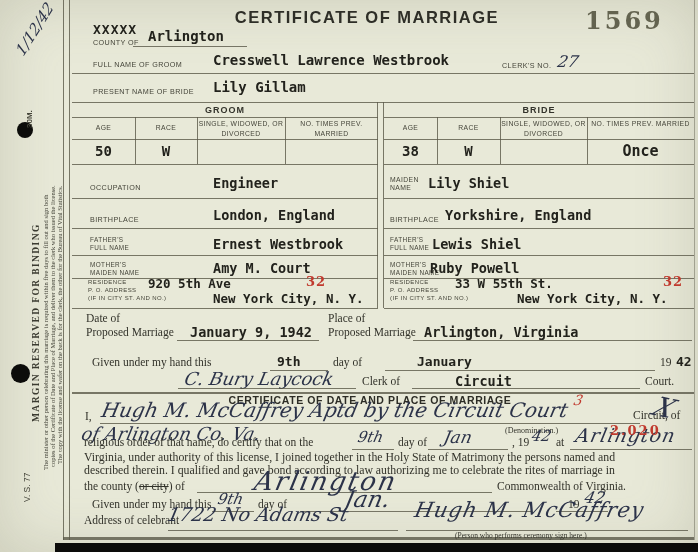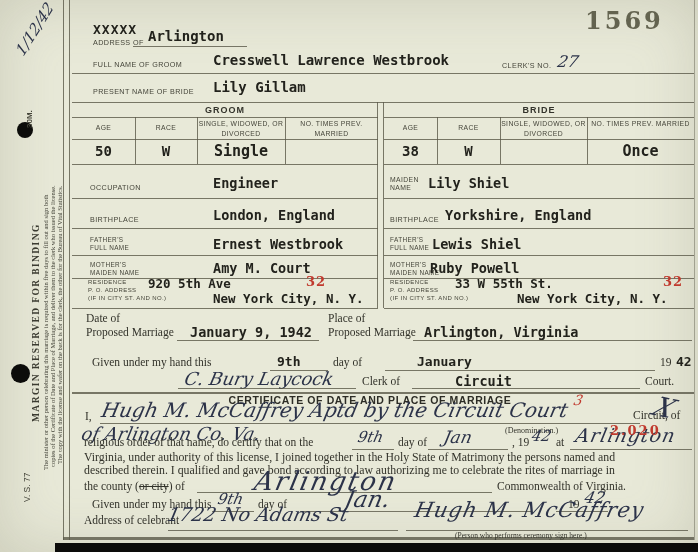--- a/index.html
+++ b/index.html
@@ -40,24 +40,25 @@
   <div class="vl" style="left:694px;top:0;height:540px;opacity:.45;"></div>
 
   <div class="abs hw" style="left:6px;top:20px;font-size:15px;transform:rotate(-58deg) skewX(-10deg);">1/12/42</div>
   <div class="vtext" style="left:25px;top:128px;font-size:8px;font-weight:700;color:#45453a;">30M.</div>
   <div class="vtext" style="left:31px;top:422px;font-family:'Liberation Serif',serif;font-weight:700;font-size:9.5px;letter-spacing:1.4px;color:#3b3b31;">MARGIN RESERVED FOR BINDING</div>
   <div class="vtext" style="left:42px;top:470px;font-family:'Liberation Serif',serif;font-size:6.5px;color:#3f3f34;">The minister or other person celebrating this marriage is required within five days to fill out and sign both</div>
   <div class="vtext" style="left:49px;top:467px;font-family:'Liberation Serif',serif;font-size:6.5px;color:#3f3f34;">copies of the Certificate of Date and Place of Marriage, and deliver them to the clerk who issued the license.</div>
   <div class="vtext" style="left:56px;top:464px;font-family:'Liberation Serif',serif;font-size:6.5px;color:#3f3f34;">The copy with the license and wafer on the back is for the clerk, the other for the Bureau of Vital Statistics.</div>
   <div class="vtext" style="left:22px;top:502px;font-size:8.5px;color:#45453a;">V. S. 77</div>
 
+  <div class="abs ctr" style="left:217px;top:8px;width:300px;font-size:16.5px;font-weight:700;letter-spacing:1.5px;color:#2e2e27;">CERTIFICATE OF MARRIAGE</div>
   <div class="abs" style="left:585px;top:6px;font-family:'DejaVu Serif',serif;font-weight:700;font-size:24px;letter-spacing:3px;color:#63634f;">1569</div>
 
   <div class="abs tw" style="left:93px;top:22px;font-size:13px;letter-spacing:1px;">XXXXX</div>
-  <div class="abs lbl" style="left:93px;top:38px;">ADDRESS OF</div>
+  <div class="abs lbl" style="left:93px;top:38px;">COUNTY OF</div>
   <div class="abs tw" style="left:148px;top:28px;font-size:14px;">Arlington</div>
   <div class="rule" style="left:133px;top:46px;width:114px;"></div>
 
   <div class="abs lbl" style="left:93px;top:60px;">FULL NAME OF GROOM</div>
   <div class="abs tw" style="left:213px;top:52px;font-size:14px;">Cresswell Lawrence Westbrook</div>
   <div class="abs lbl" style="left:502px;top:61px;">CLERK'S NO.</div>
   <div class="abs hw" style="left:558px;top:52px;font-size:16px;">27</div>
   <div class="rule" style="left:72px;top:73px;width:622px;"></div>
 
   <div class="abs lbl" style="left:93px;top:87px;">PRESENT NAME OF BRIDE</div>
@@ -88,21 +89,20 @@
   <div class="abs thc" style="left:135px;top:123px;width:62px;">RACE</div>
   <div class="abs thc" style="left:197px;top:119px;width:88px;">SINGLE, WIDOWED, OR DIVORCED</div>
   <div class="abs thc" style="left:285px;top:119px;width:93px;">NO. TIMES PREV. MARRIED</div>
   <div class="abs thc" style="left:384px;top:123px;width:53px;">AGE</div>
   <div class="abs thc" style="left:437px;top:123px;width:63px;">RACE</div>
   <div class="abs thc" style="left:500px;top:119px;width:87px;">SINGLE, WIDOWED, OR DIVORCED</div>
   <div class="abs thc" style="left:587px;top:119px;width:107px;">NO. TIMES PREV. MARRIED</div>
 
   <div class="abs tvc" style="left:72px;top:143px;width:63px;font-size:14px;">50</div>
   <div class="abs tvc" style="left:135px;top:143px;width:62px;font-size:14px;">W</div>
-  <div class="abs tvc" style="left:197px;top:142px;width:88px;font-size:15px;">Single</div>
   <div class="abs tvc" style="left:285px;top:142px;width:93px;font-size:15px;"></div>
   <div class="abs tvc" style="left:384px;top:143px;width:53px;font-size:14px;">38</div>
   <div class="abs tvc" style="left:437px;top:143px;width:63px;font-size:14px;">W</div>
   <div class="abs tvc" style="left:587px;top:142px;width:107px;font-size:15px;">Once</div>
 
   <div class="abs lbl" style="left:90px;top:183px;">OCCUPATION</div>
   <div class="abs tw" style="left:213px;top:175px;font-size:13.5px;">Engineer</div>
   <div class="abs lbl" style="left:390px;top:176px;font-size:6.8px;">MAIDEN</div>
   <div class="abs lbl" style="left:390px;top:184px;font-size:6.8px;">NAME</div>
   <div class="abs tw" style="left:428px;top:175px;font-size:13.5px;">Lily Shiel</div>

